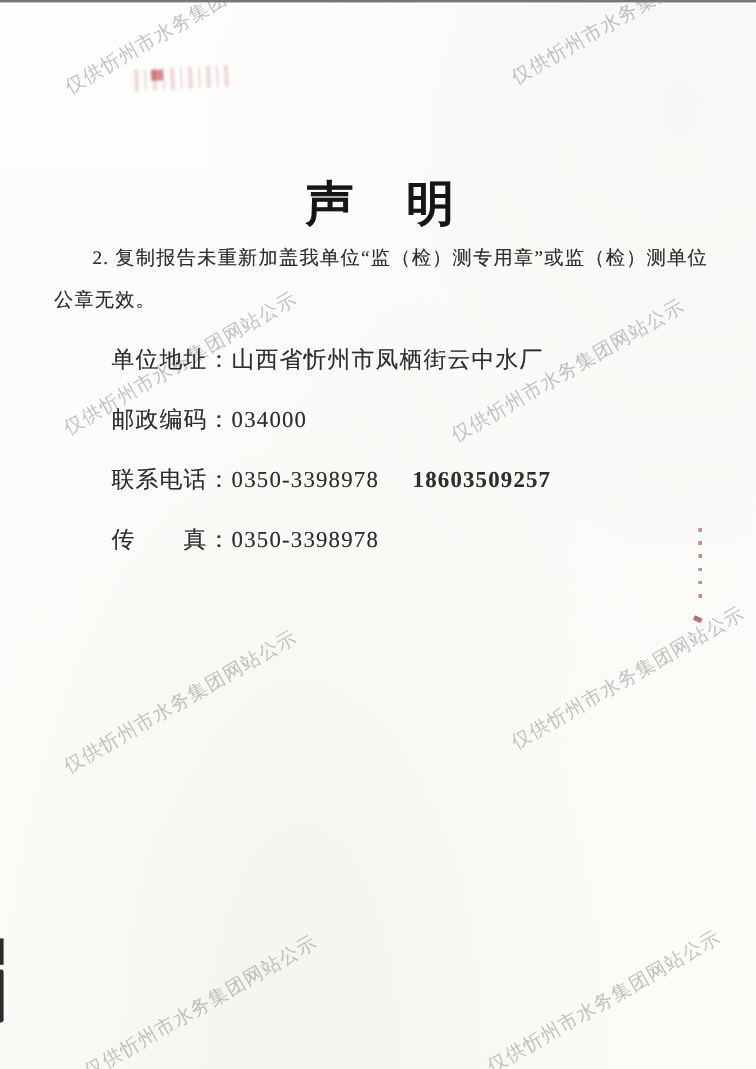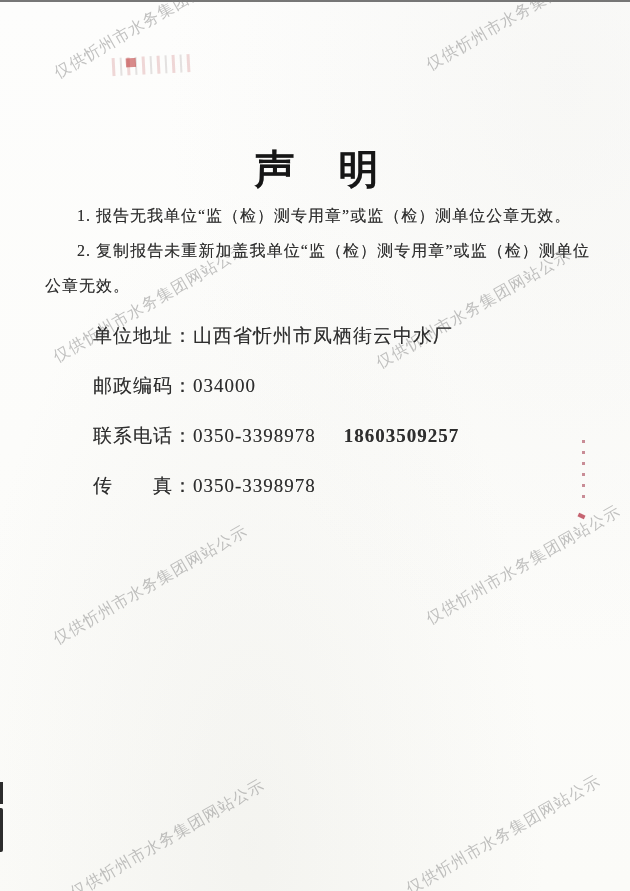--- a/index.html
+++ b/index.html
@@ -98,21 +98,20 @@
   <div class="wm wm-g">仅供忻州市水务集团网站公示</div>
   <div class="wm wm-h">仅供忻州市水务集团网站公示</div>
 
   <div class="stamp-remnant"></div>
   <div class="red-ticks"></div>
   <div class="red-dash"></div>
 
   <div class="content">
     <h1 class="title">声　明</h1>
 
-    <p class="item">1. 报告无我单位“监（检）测专用章”或监（检）测单位公章无效。</p>
     <p class="item">2. 复制报告未重新加盖我单位“监（检）测专用章”或监（检）测单位公章无效。</p>
 
     <div class="contact">
       <p class="cline"><span>单位地址：</span><span>山西省忻州市凤栖街云中水厂</span></p>
       <p class="cline"><span>邮政编码：</span><span>034000</span></p>
       <p class="cline"><span>联系电话：</span><span>0350-3398978</span><span class="phone2">18603509257</span></p>
       <p class="cline"><span>传　　真：</span><span>0350-3398978</span></p>
     </div>
   </div>
 

